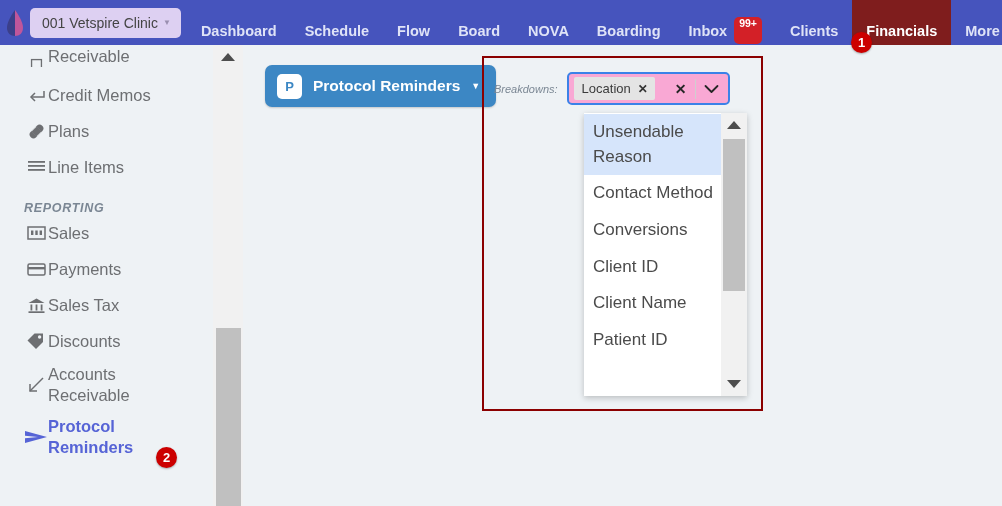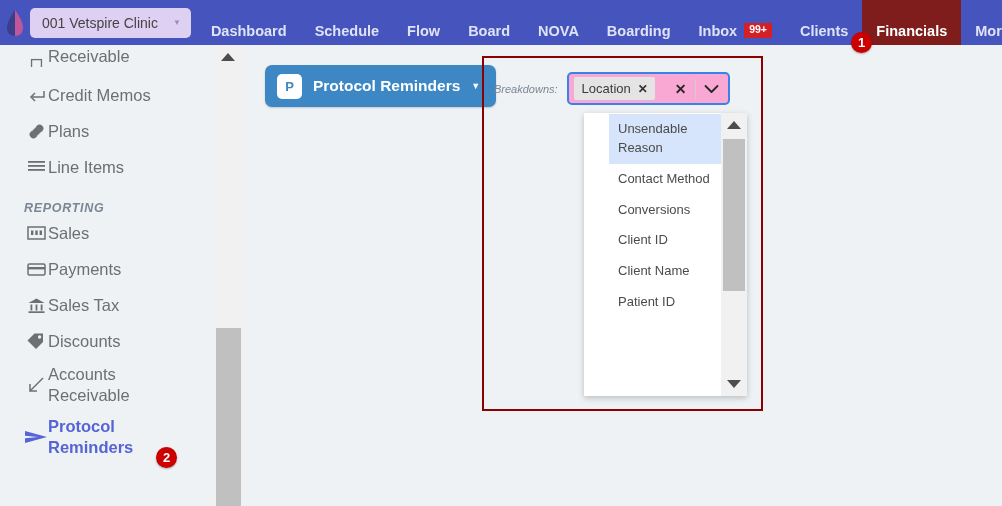--- a/index.html
+++ b/index.html
@@ -17,35 +17,35 @@
     position: absolute; left: 0; top: 0; width: 1002px; height: 45px;
     background: #4654bd;
     display: flex; align-items: center;
   }
   .logo-wrap {
     width: 30px; height: 45px; display: flex; align-items: center; justify-content: center;
     flex: 0 0 auto;
   }
   .clinic-pill {
     background: #ddd0f2; color: #444; border-radius: 5px;
-    height: 30px; display: flex; align-items: center; gap: 15px;
+    height: 30px; display: flex; align-items: center; gap: 5px;
     padding: 0 10px 0 12px; font-size: 14px; white-space: nowrap;
     margin-right: 6px; flex: 0 0 auto;
   }
   .clinic-caret { font-size: 8px; color: #9a8fb0; }
   .nav-items { display: flex; align-items: stretch; height: 45px; flex: 1 1 auto; }
   .nav-item {
     display: flex; align-items: center; justify-content: center; gap: 5px;
     padding: 0 14px; height: 61px; color: #dfe3f7;
     font-size: 14.5px; font-weight: bold; white-space: nowrap;
   }
   .nav-item.active { background: #7f1d1d; color: #ffffff; justify-content: center; }
   .badge-99 {
     background: #d32027; color: #fff; font-size: 10.5px; font-weight: bold;
-    border-radius: 0; padding: 1px 5px 2px 5px; line-height: 1.05;
+    border-radius: 5px; padding: 1px 5px 14px 5px; line-height: 1.05;
     display: inline-block; margin-left: 2px;
   }
 
   
   .sidebar {
     position: absolute; left: 0; top: 45px; width: 213px; height: 461px;
     background: #eef2f5; overflow: hidden;
   }
   .side-row {
     display: flex; align-items: center; 
@@ -125,21 +125,21 @@
   .ms-caret { padding: 0 5px 0 6px; display: flex; align-items: center; }
 
   
   .dropdown {
     position: absolute; left: 341px; top: 68px; width: 163px; height: 283px;
     background: #fff; box-shadow: 0 2px 6px rgba(0,0,0,0.22);
     display: flex; overflow: hidden;
   }
   .dd-list { flex: 1 1 auto; padding-top: 1px; }
   .dd-item {
-    padding: 6px 8px 6px 9px; font-size: 13px; color: #4b4b4b; line-height: 1.45; margin-left: 25px;
+    padding: 6px 8px 6px 9px; font-size: 17px; color: #4b4b4b; line-height: 1.45;
   }
   .dd-item.sel { background: #d6e5fb; }
   .dd-scroll {
     width: 26px; flex: 0 0 26px; background: #f1f1f1; position: relative;
   }
   .dd-sb-up, .dd-sb-down {
     position: absolute; left: 0; width: 26px; height: 24px;
     display: flex; align-items: center; justify-content: center;
   }
   .dd-sb-up { top: 0; }

